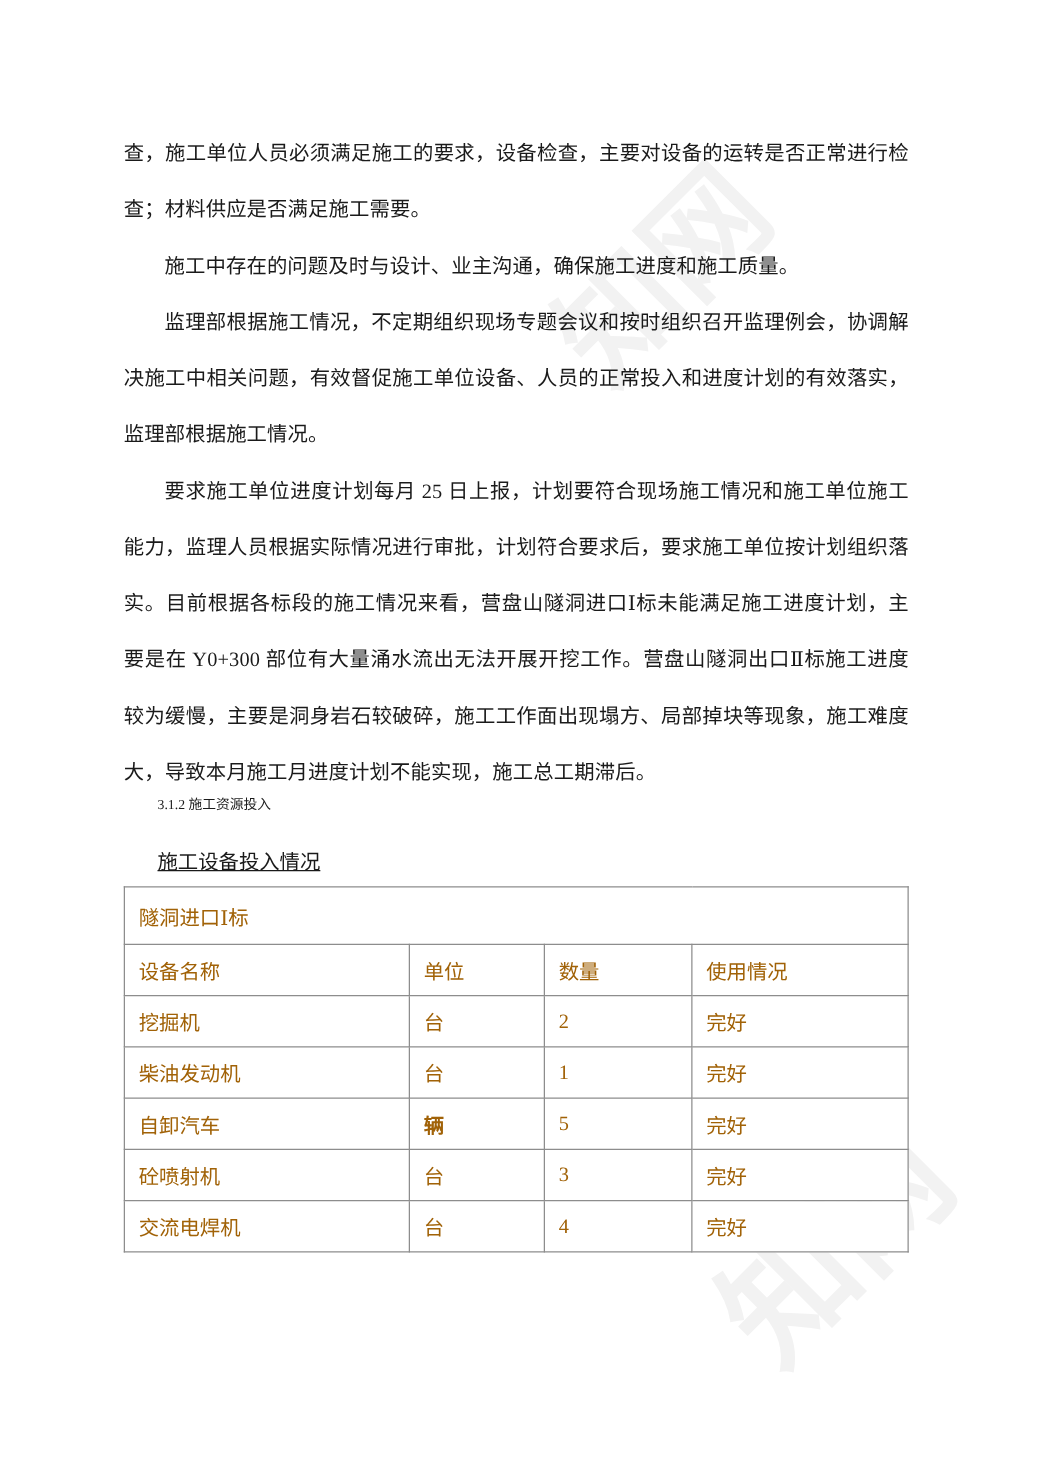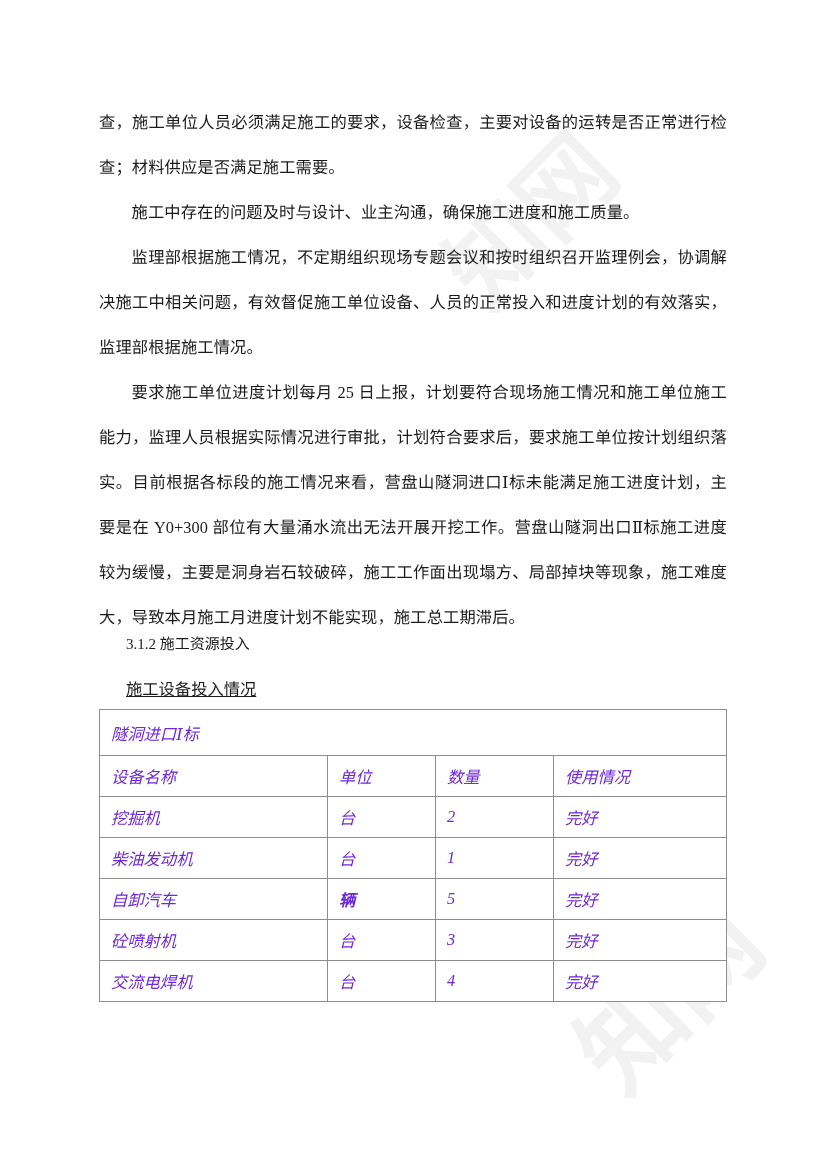--- a/index.html
+++ b/index.html
@@ -68,21 +68,21 @@
     letter-spacing: 0.1px;
   }
 
   .body-block.indent {
     text-indent: 2em;
   }
 
   .heading {
     position: absolute;
     left: 126px;
-    font-size: 15px;
+    font-size: 11px;
     line-height: 45px;
     white-space: nowrap;
   }
 
   .subheading {
     position: absolute;
     left: 126px;
     font-size: 16.3px;
     line-height: 45px;
     white-space: nowrap;
@@ -103,24 +103,23 @@
     width: 627px;
     table-layout: fixed;
     font-size: 16.3px;
   }
 
   table.equip td {
     border: 1px solid #8d8d8d;
     height: 40px;
     padding: 0 0 0 11px;
     vertical-align: middle;
-    color: #6d28d9;
+    color: #a16207;
     font-family: "Liberation Serif", "DejaVu Serif", serif;
     background: #ffffff;
-    font-style: italic;
   }
 
   table.equip td.section-title {
     height: 45px;
   }
 
   col.c-name { width: 228px; }
   col.c-unit { width: 108px; }
   col.c-qty  { width: 118px; }
   col.c-cond { width: 173px; }

